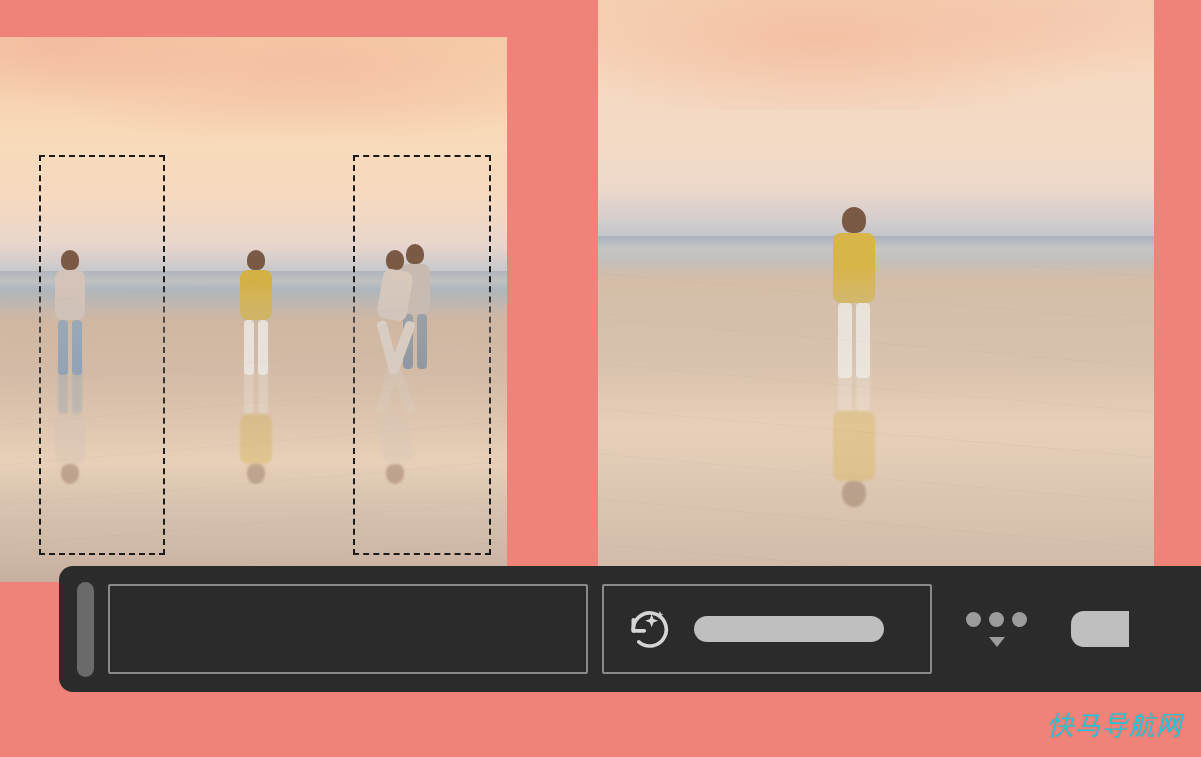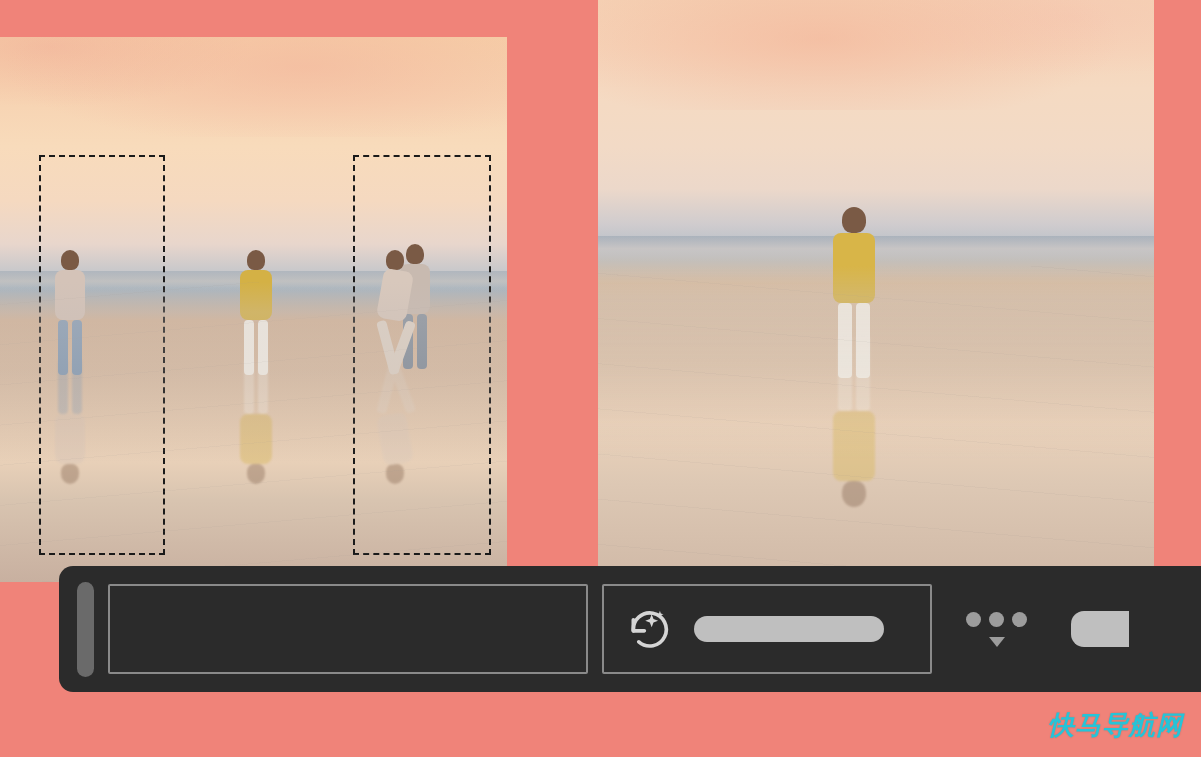--- a/index.html
+++ b/index.html
@@ -314,21 +314,21 @@
       margin-left: 30px;
       flex-shrink: 0;
     }
 
     
     .watermark {
       position: absolute;
       right: 18px;
       bottom: 14px;
       font-size: 26px;
-      font-weight: 700;
+      font-weight: 400;
       font-style: italic;
       color: #26c4d8;
       letter-spacing: 1px;
       text-shadow: 0 0 2px rgba(0,0,0,0.15);
     }
   </style>
 </head>
 <body>
 
 <div class="photo-left">

